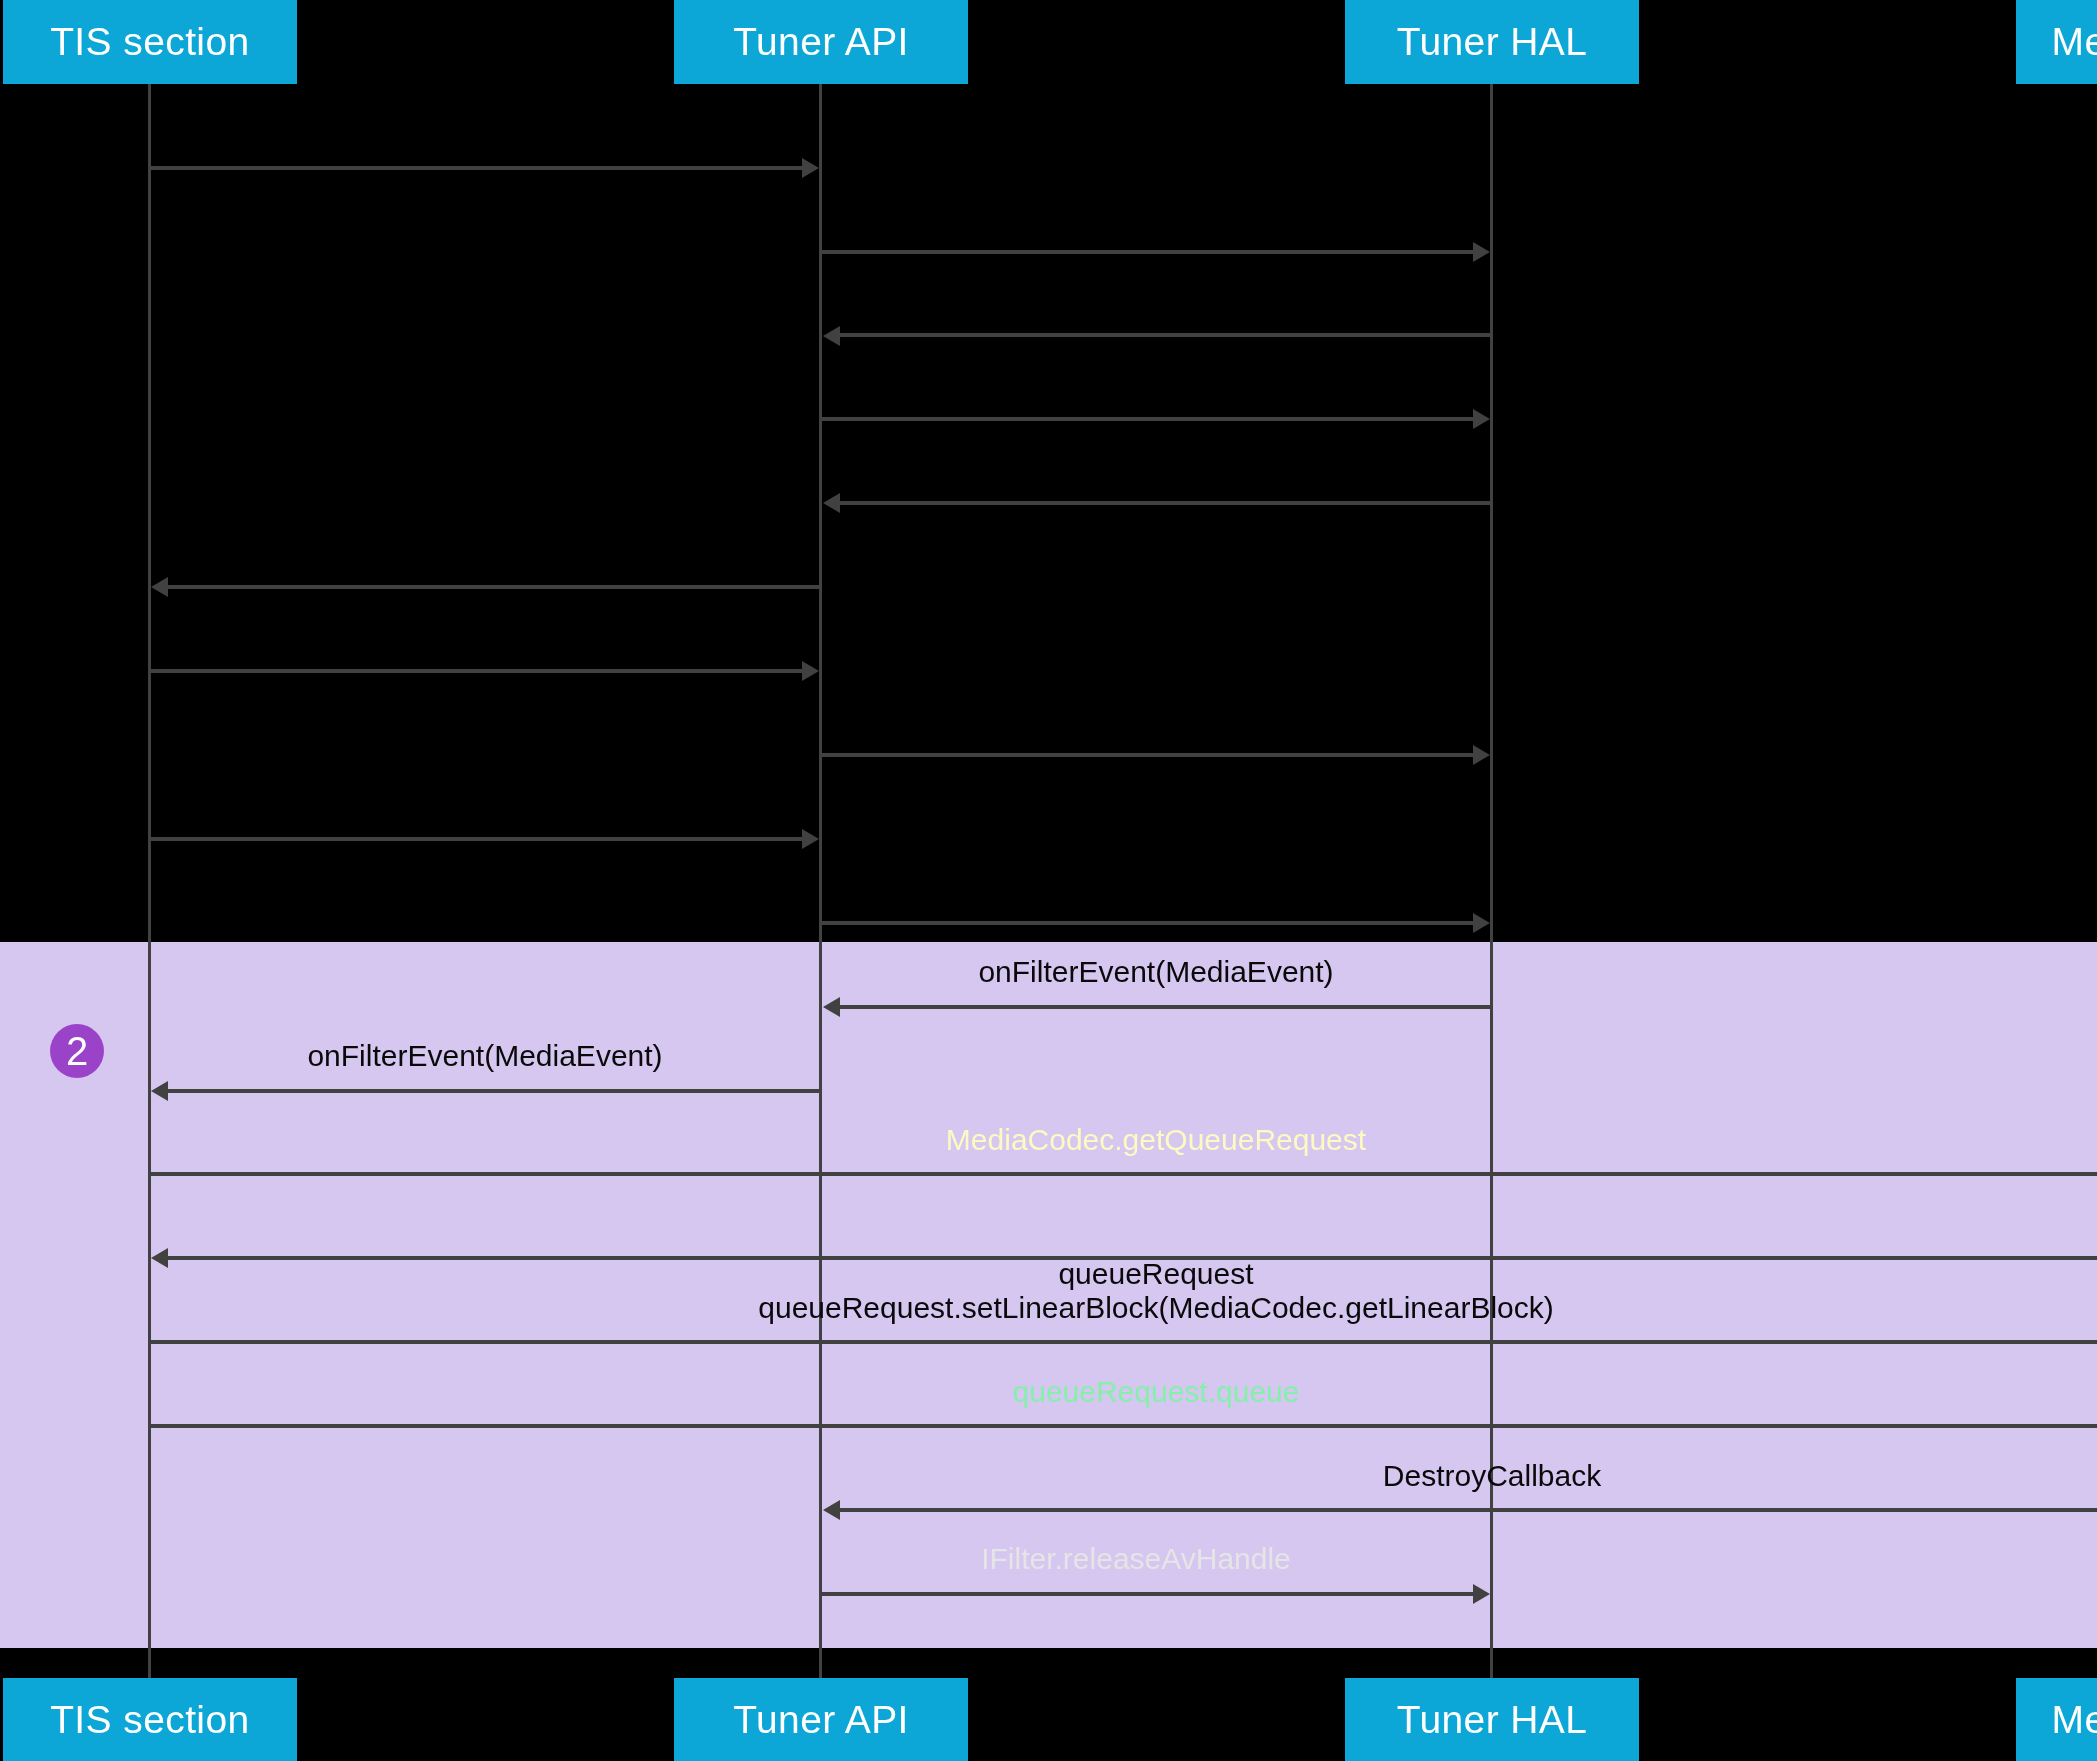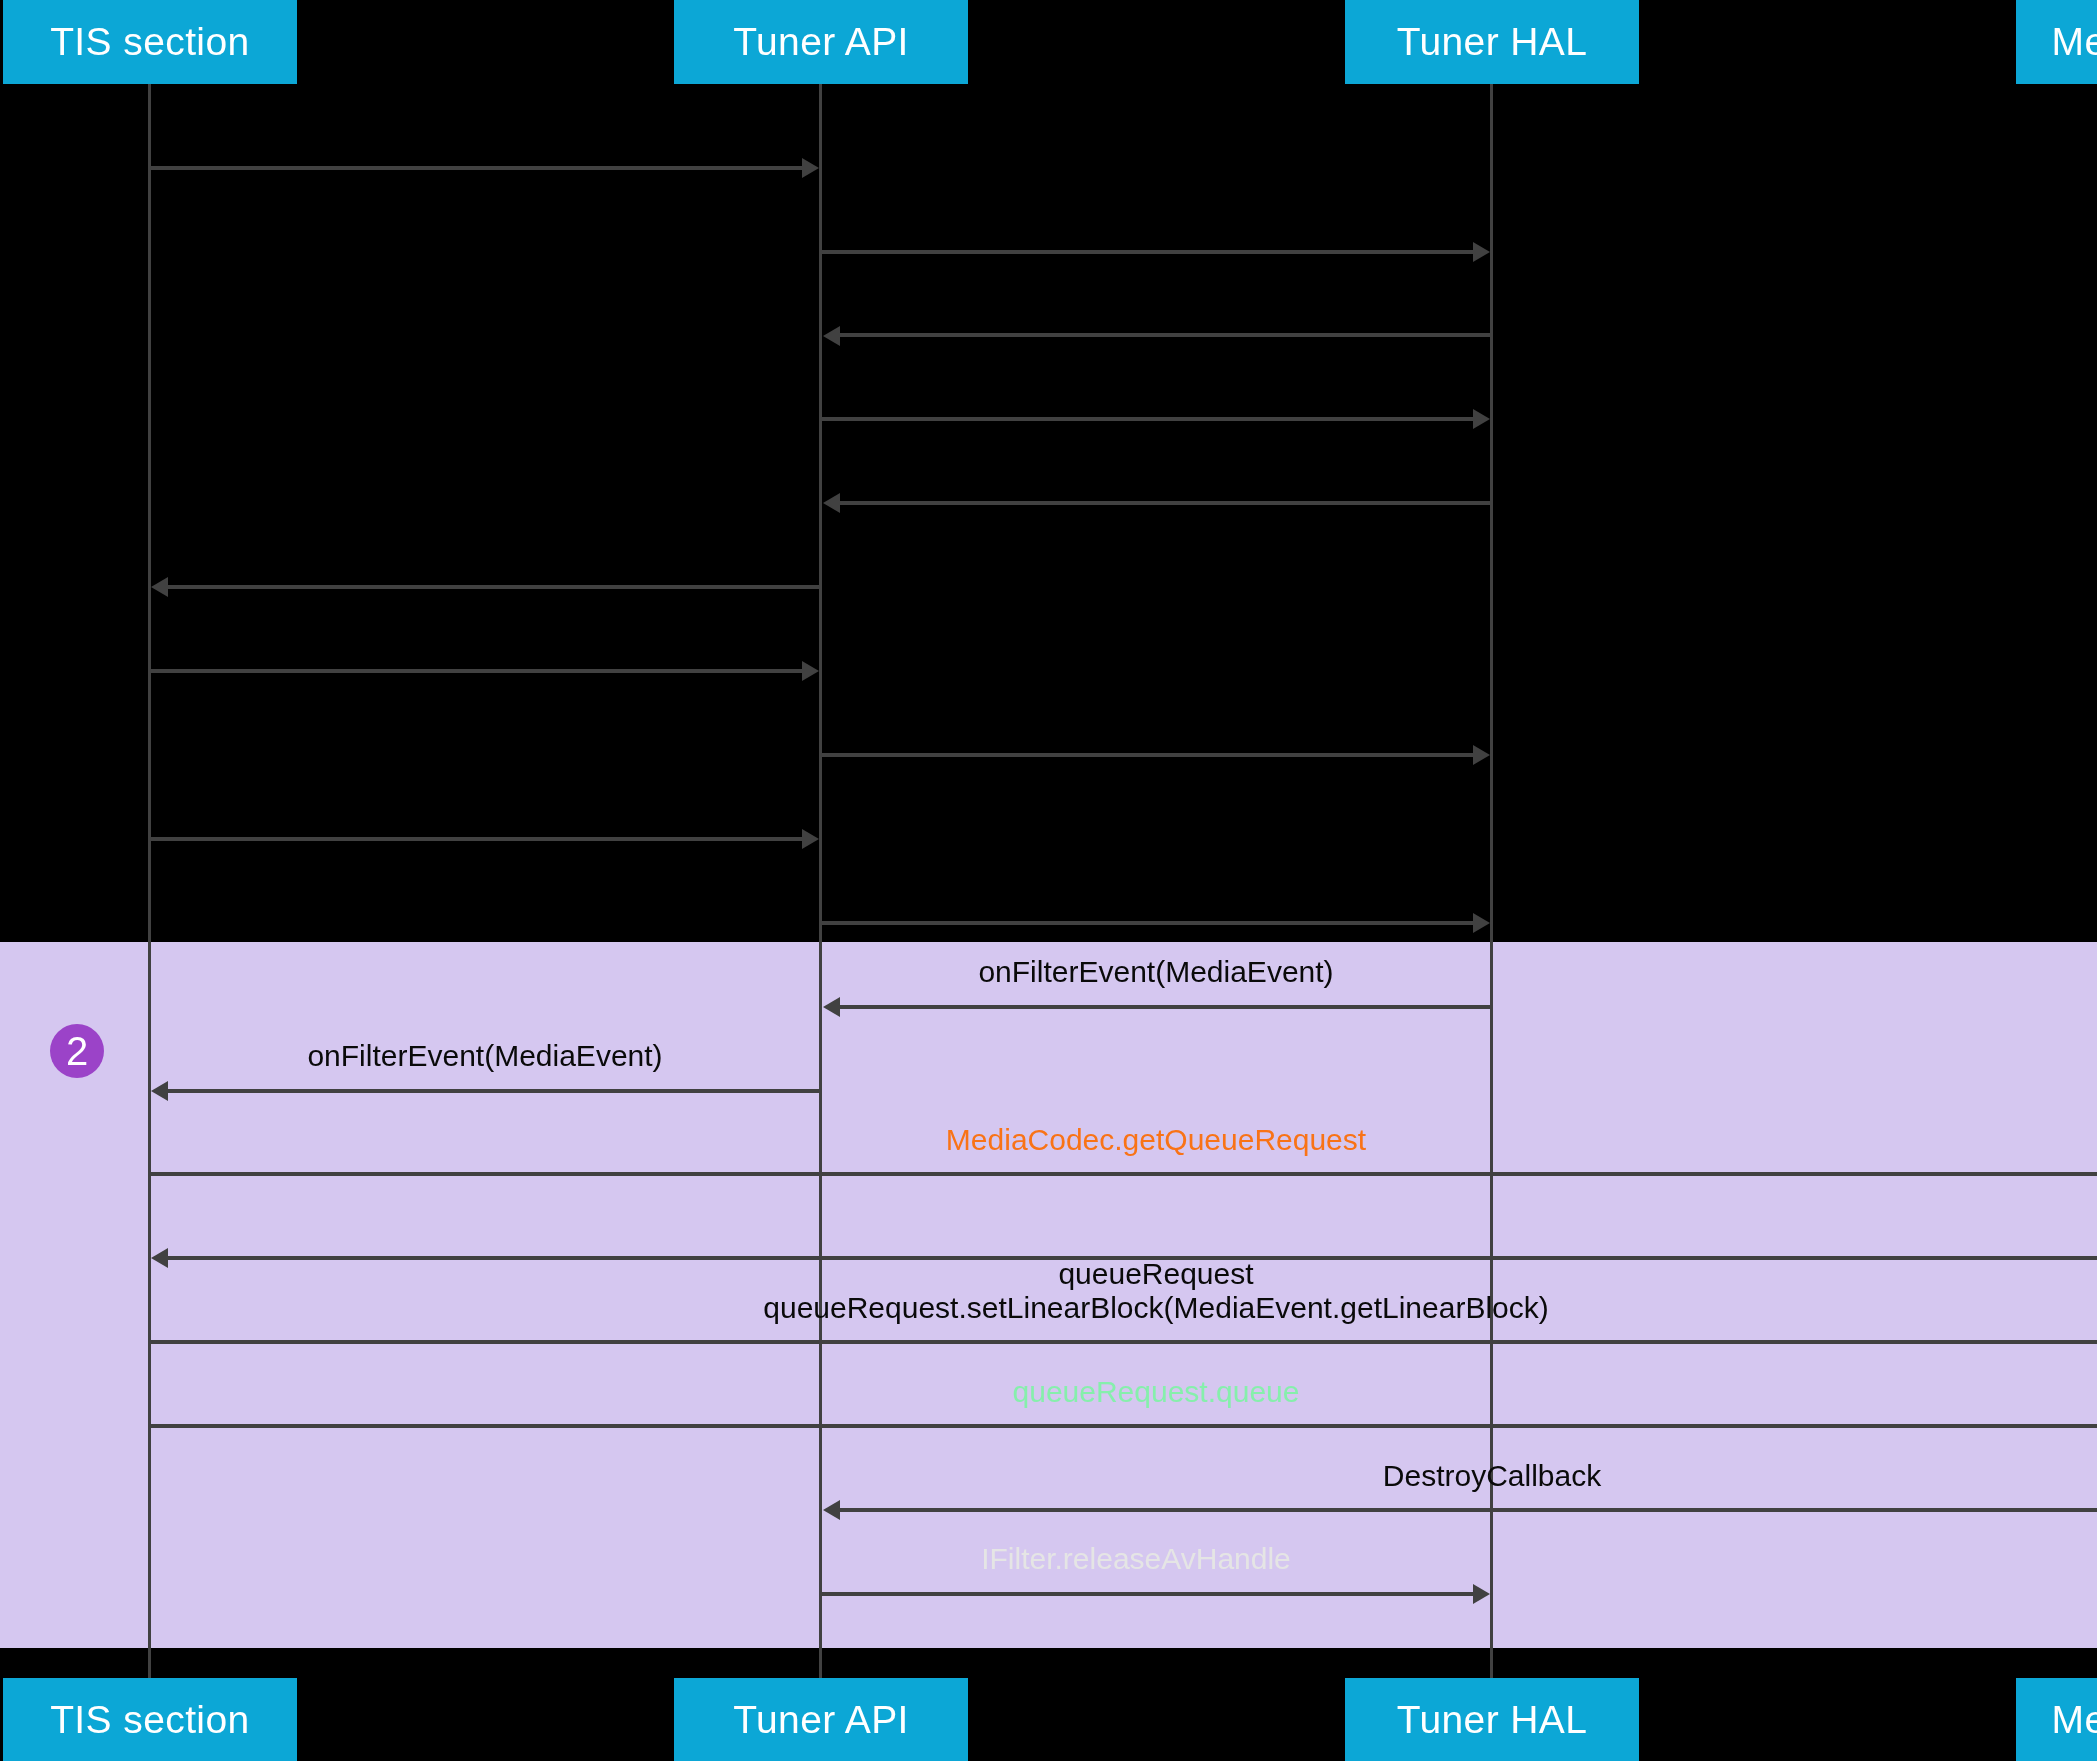--- a/index.html
+++ b/index.html
@@ -85,26 +85,26 @@
       <div class="arrow-head" style="top: 829px; left: 802px; border-left: 17.6px solid rgb(65, 65, 65);"></div>
       <div class="arrow-shaft" style="top: 921px; background: rgb(65, 65, 65); left: 821px; width: 657px;"></div>
       <div class="arrow-head" style="top: 913px; left: 1473px; border-left: 17.6px solid rgb(65, 65, 65);"></div>
       <div class="arrow-shaft" style="top: 1005px; background: rgb(65, 65, 65); left: 835px; width: 657px;"></div>
       <div class="arrow-head" style="top: 997px; left: 823px; border-right: 17.6px solid rgb(65, 65, 65);"></div>
       <div class="msg-label" style="left: 485px; top: 950px; color: rgb(10, 10, 10);">onFilterEvent(MediaEvent)</div>
       <div class="arrow-shaft" style="top: 1089px; background: rgb(65, 65, 65); left: 164px; width: 657px;"></div>
       <div class="arrow-head" style="top: 1081px; left: 151px; border-right: 17.6px solid rgb(65, 65, 65);"></div>
       <div class="msg-label" style="left: -186px; top: 1034px; color: rgb(10, 10, 10);">onFilterEvent(MediaEvent)</div>
       <div class="arrow-shaft" style="top: 1172px; background: rgb(65, 65, 65); left: 150px; width: 1999px;"></div>
-      <div class="msg-label" style="left: 485px; top: 1118px; color: #f97316;">MediaCodec.getQueueRequest</div>
+      <div class="msg-label" style="left: 485px; top: 1118px; color: #fef9c3;">MediaCodec.getQueueRequest</div>
       <div class="arrow-shaft" style="top: 1256px; background: rgb(65, 65, 65); left: 164px; width: 1999px;"></div>
       <div class="arrow-head" style="top: 1248px; left: 151px; border-right: 17.6px solid rgb(65, 65, 65);"></div>
       <div class="msg-label" style="left: 485px; top: 1252px; color: rgb(10, 10, 10);">queueRequest</div>
       <div class="arrow-shaft" style="top: 1340px; background: rgb(65, 65, 65); left: 150px; width: 1999px;"></div>
-      <div class="msg-label" style="left: 485px; top: 1286px; color: rgb(10, 10, 10);">queueRequest.setLinearBlock(MediaEvent.getLinearBlock)</div>
+      <div class="msg-label" style="left: 485px; top: 1286px; color: rgb(10, 10, 10);">queueRequest.setLinearBlock(MediaCodec.getLinearBlock)</div>
       <div class="arrow-shaft" style="top: 1424px; background: rgb(65, 65, 65); left: 150px; width: 1999px;"></div>
       <div class="msg-label" style="left: 485px; top: 1370px; color: #86efac;">queueRequest.queue</div>
       <div class="arrow-shaft" style="top: 1508px; background: rgb(65, 65, 65); left: 835px; width: 1328px;"></div>
       <div class="arrow-head" style="top: 1500px; left: 823px; border-right: 17.6px solid rgb(65, 65, 65);"></div>
       <div class="msg-label" style="left: 821px; top: 1454px; color: rgb(10, 10, 10);">DestroyCallback</div>
       <div class="arrow-shaft" style="top: 1592px; background: rgb(65, 65, 65); left: 821px; width: 657px;"></div>
       <div class="arrow-head" style="top: 1584px; left: 1473px; border-left: 17.6px solid rgb(65, 65, 65);"></div>
       <div class="msg-label" style="left: 465px; top: 1537px; color: #e5e5e5;">IFilter.releaseAvHandle</div>
     </div>
   <div id="headers">

